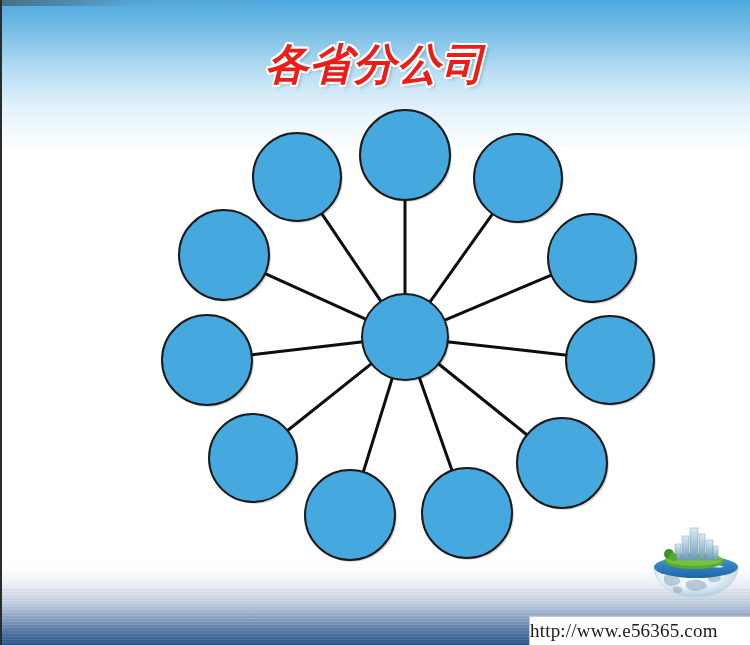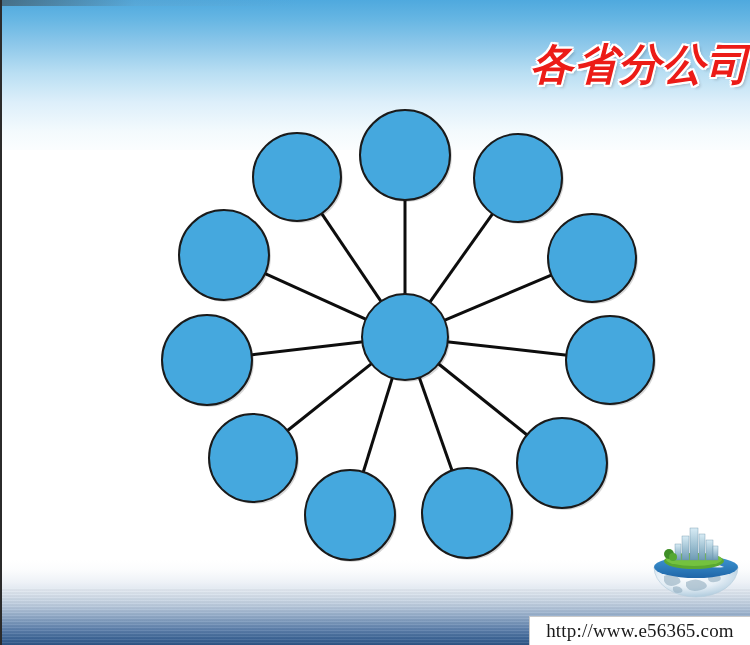--- a/index.html
+++ b/index.html
@@ -87,21 +87,21 @@
     pointer-events: none;
   }
   
   .title-row {
     position: absolute;
     left: 0; top: 36px;
     width: 750px;
     height: 58px;
     display: flex;
     align-items: center;
-    justify-content: flex-end;
+    justify-content: center;
     gap: 40px;
   }
   .title-text {
     font-family: "DejaVu Sans", "Liberation Sans", sans-serif;
     font-size: 43px;
     font-weight: bold;
     font-style: italic;
     color: #ec1c17;
     letter-spacing: 1px;
     white-space: nowrap;
@@ -136,21 +136,20 @@
     position: absolute;
     left: 529px;
     top: 616px;
     width: 221px;
     height: 29px;
     background: #ffffff;
     border-top: 1px solid #c9c9c9;
     border-left: 1px solid #c9c9c9;
     display: flex;
     align-items: center;
-    justify-content: center;
     box-sizing: border-box;
   }
   .url-text {
     font-family: "Liberation Serif", "DejaVu Serif", serif;
     font-size: 19px;
     color: #1a1a1a;
     letter-spacing: 0.2px;
     white-space: nowrap;
   }
 </style>

